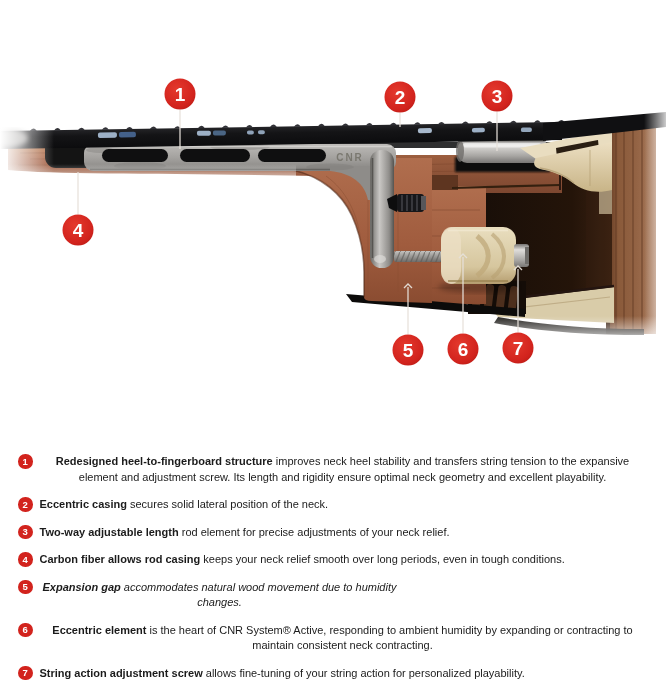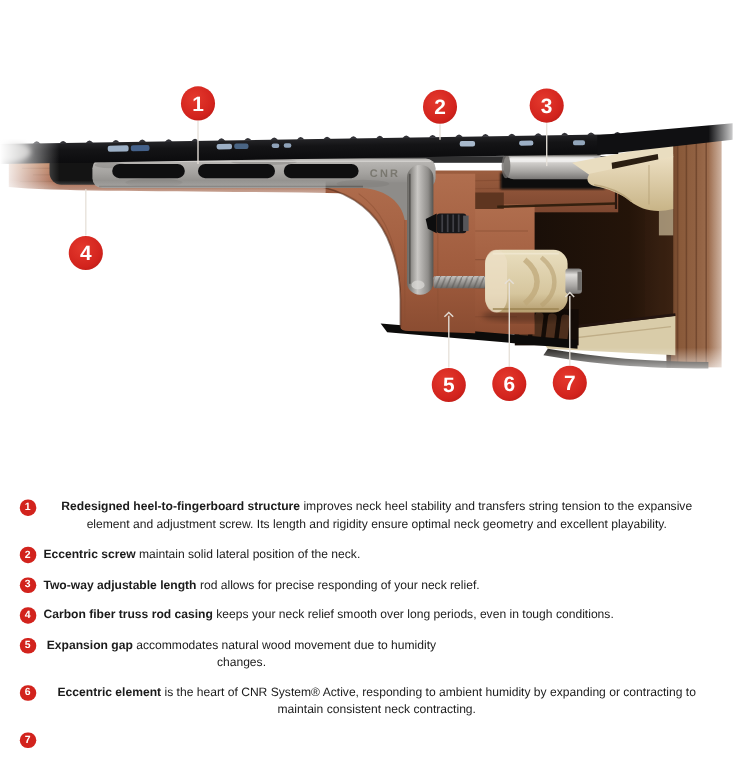--- a/index.html
+++ b/index.html
@@ -3,21 +3,21 @@
 <meta charset="utf-8">
 <style>
   html,body{margin:0;padding:0;background:#ffffff;}
   body{width:672px;height:698px;overflow:hidden;font-family:"Liberation Sans",sans-serif;-webkit-font-smoothing:antialiased;}
   .stage{position:relative;width:672px;height:698px;background:#fff;}
   .diagram{display:block;width:672px;height:444px;}
   
   .legend{padding:10px 14px 0 18px;}
   .legend-item{display:flex;align-items:flex-start;margin-bottom:12px;color:#1b1b1b;font-size:11px;line-height:15.5px;}
   .legend-item .txt{margin:0;max-width:606px;text-align:center;}
-  .legend-item.narrow .txt{max-width:360px;}
+  .legend-item.narrow .txt{max-width:360px;font-style:italic;}
   .legend-item b{font-weight:700;}
   .bullet{flex:none;width:14.5px;height:14.5px;border-radius:50%;background:#d2231d;color:#fff;
           display:inline-flex;align-items:center;justify-content:center;
           font-size:9.5px;font-weight:700;margin-right:7px;margin-top:0px;}
   svg text{font-family:"Liberation Sans",sans-serif;}
 </style>
 </head>
 <body>
 
 <div class="stage">
@@ -345,51 +345,52 @@
     <span class="bullet">
           <span>1</span>
         </span>
     <p class="txt"><b>Redesigned heel-to-fingerboard structure</b><span> improves neck heel stability and transfers string tension to the expansive element and adjustment screw. Its length and rigidity ensure optimal neck geometry and excellent playability.</span></p>
   </div>
 
   <div class="legend-item">
     <span class="bullet">
           <span>2</span>
         </span>
-    <p class="txt"><b>Eccentric screw</b><span> maintain solid lateral position of the neck.</span></p>
+    <p class="txt"><b>Eccentric casing</b><span> secures solid lateral position of the neck.</span></p>
   </div>
 
   <div class="legend-item">
     <span class="bullet">
           <span>3</span>
         </span>
-    <p class="txt"><b>Two-way adjustable length</b><span> rod allows for precise responding of your neck relief.</span></p>
+    <p class="txt"><b>Two-way adjustable length</b><span> rod element for precise adjustments of your neck relief.</span></p>
   </div>
 
   <div class="legend-item">
     <span class="bullet">
           <span>4</span>
         </span>
-    <p class="txt"><b>Carbon fiber truss rod casing</b><span> keeps your neck relief smooth over long periods, even in tough conditions.</span></p>
+    <p class="txt"><b>Carbon fiber allows rod casing</b><span> keeps your neck relief smooth over long periods, even in tough conditions.</span></p>
   </div>
 
   <div class="legend-item narrow">
     <span class="bullet">
           <span>5</span>
         </span>
     <p class="txt"><b>Expansion gap</b><span> accommodates natural wood movement due to humidity changes.</span></p>
   </div>
 
   <div class="legend-item">
     <span class="bullet">
           <span>6</span>
         </span>
     <p class="txt"><b>Eccentric element</b><span> is the heart of CNR System® Active, responding to ambient humidity by expanding or contracting to maintain consistent neck contracting.</span></p>
   </div>
 
   <div class="legend-item">
     <span class="bullet">
           <span>7</span>
         </span>
+    <p class="txt"><b>String action adjustment screw</b><span> allows fine-tuning of your string action for personalized playability.</span></p>
   </div>
 
 </div>
 </div>
 
 </body></html>

